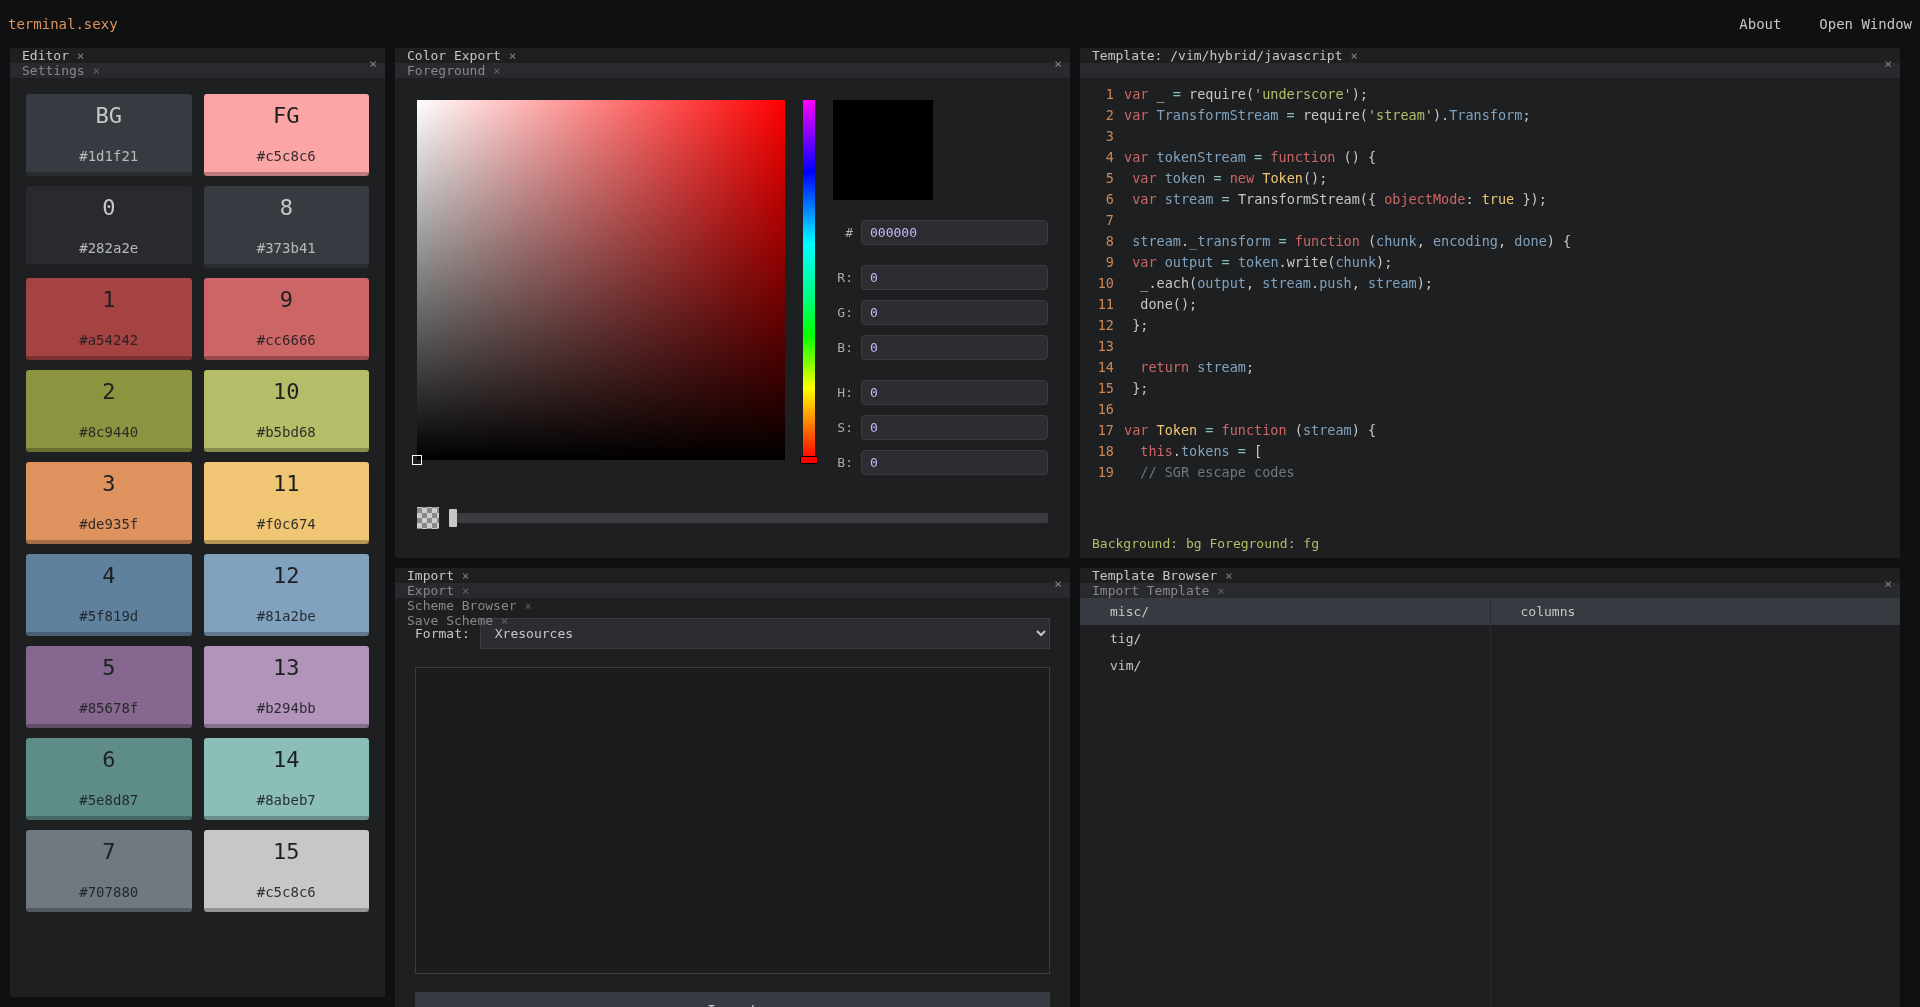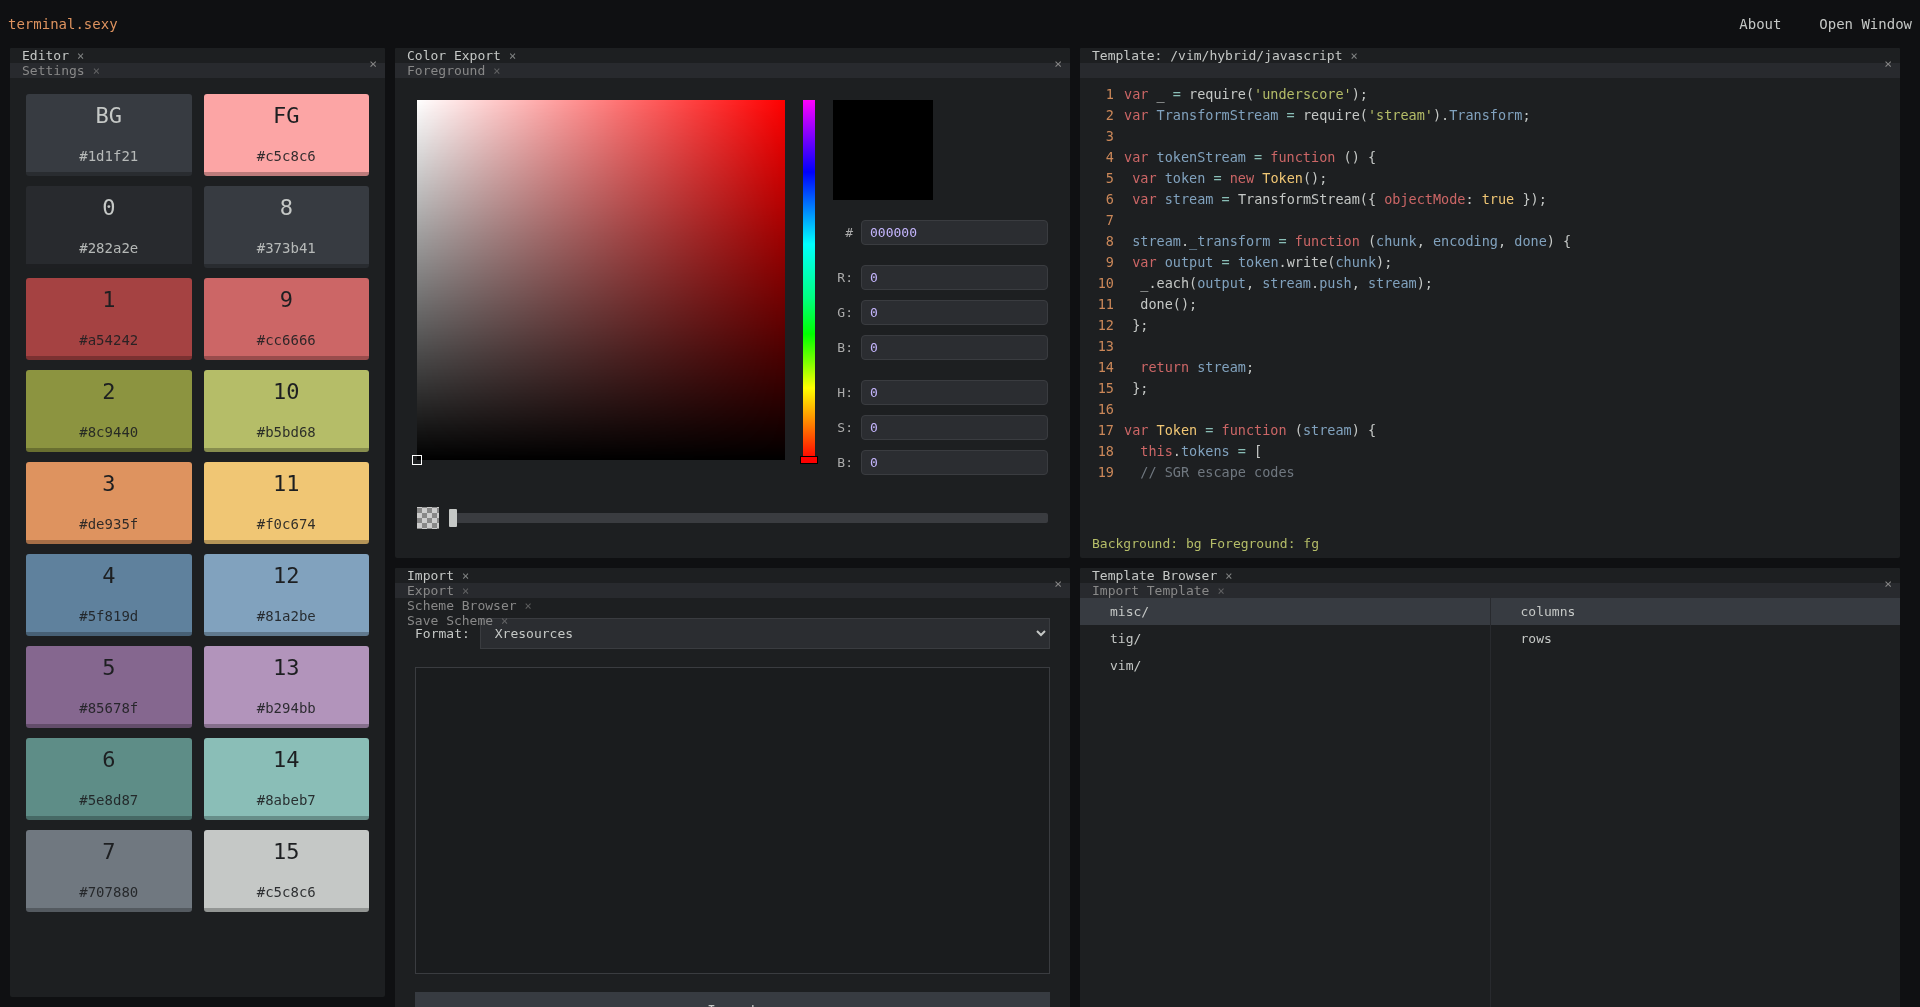--- a/index.html
+++ b/index.html
@@ -417,18 +417,17 @@
         <span class="close-panel">×</span>
     </div>
     <div class="tbrowser-body">
       <div class="tb-col" id="tb-col1">
           <div class="tb-item sel">misc/</div>
           <div class="tb-item">tig/</div>
           <div class="tb-item">vim/</div>
         </div>
       <div class="tb-col" id="tb-col2">
           <div class="tb-item sel">columns</div>
-          <div class="tb-item">rows</div>
         </div>
     </div>
   </div>
 
 </div>
 
 </body></html>

